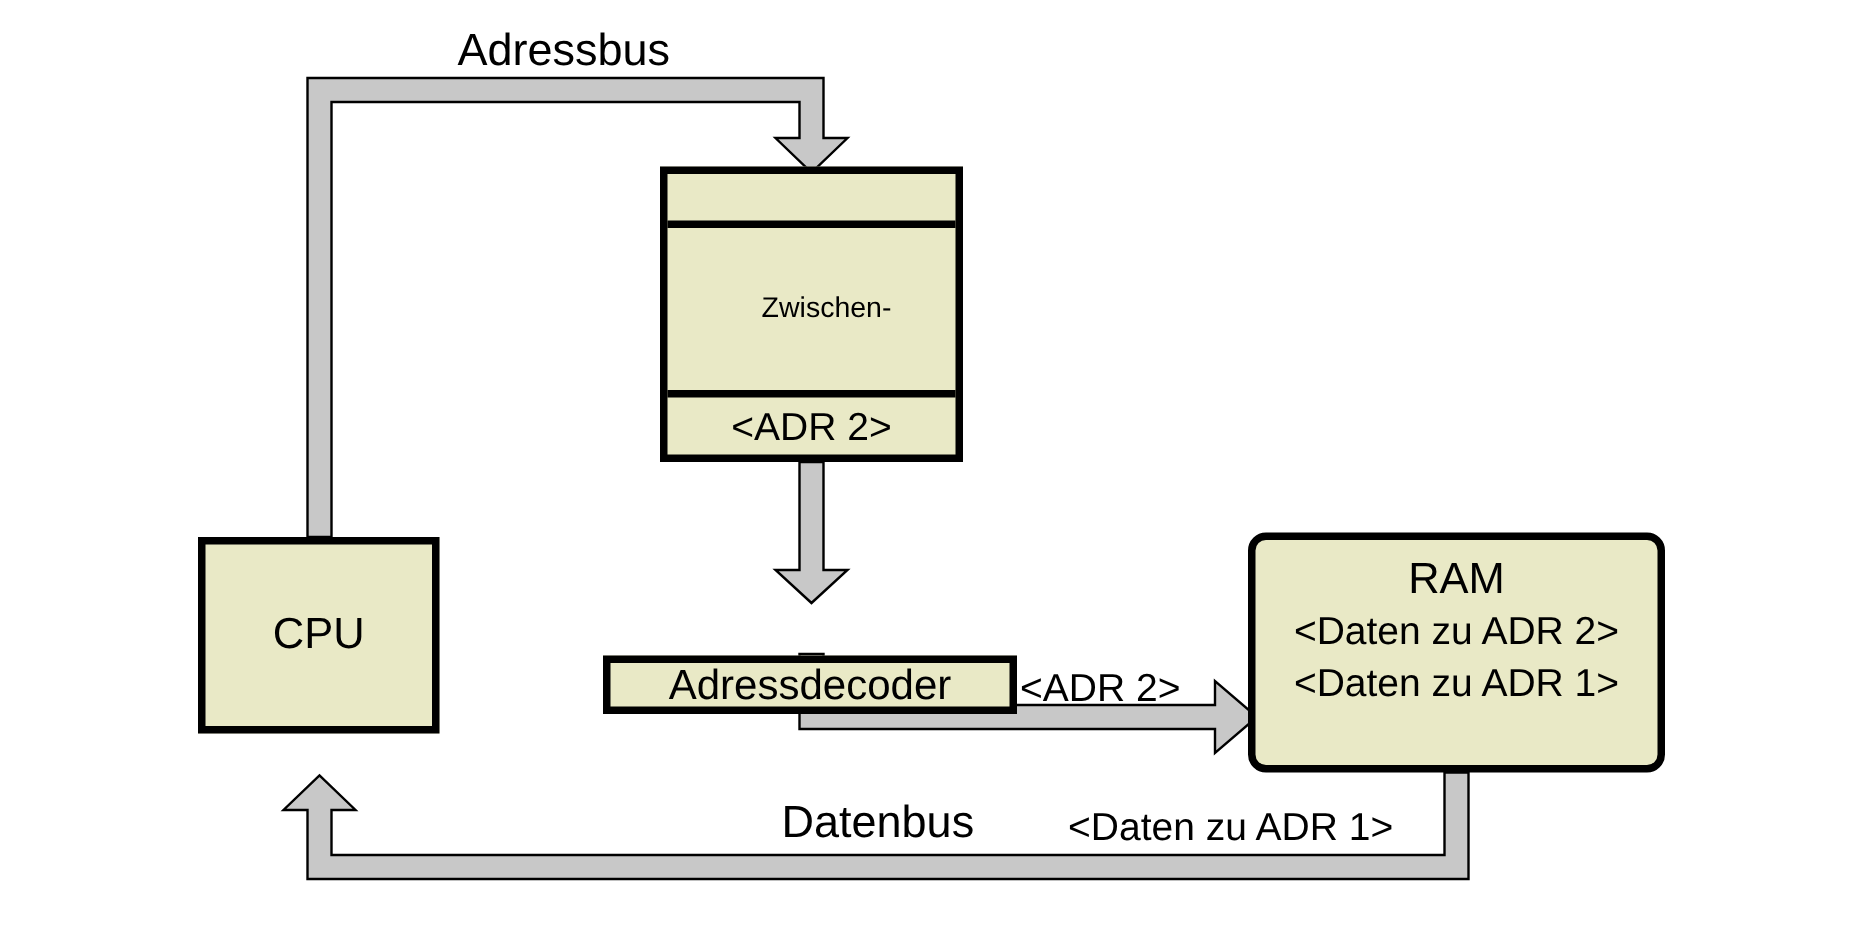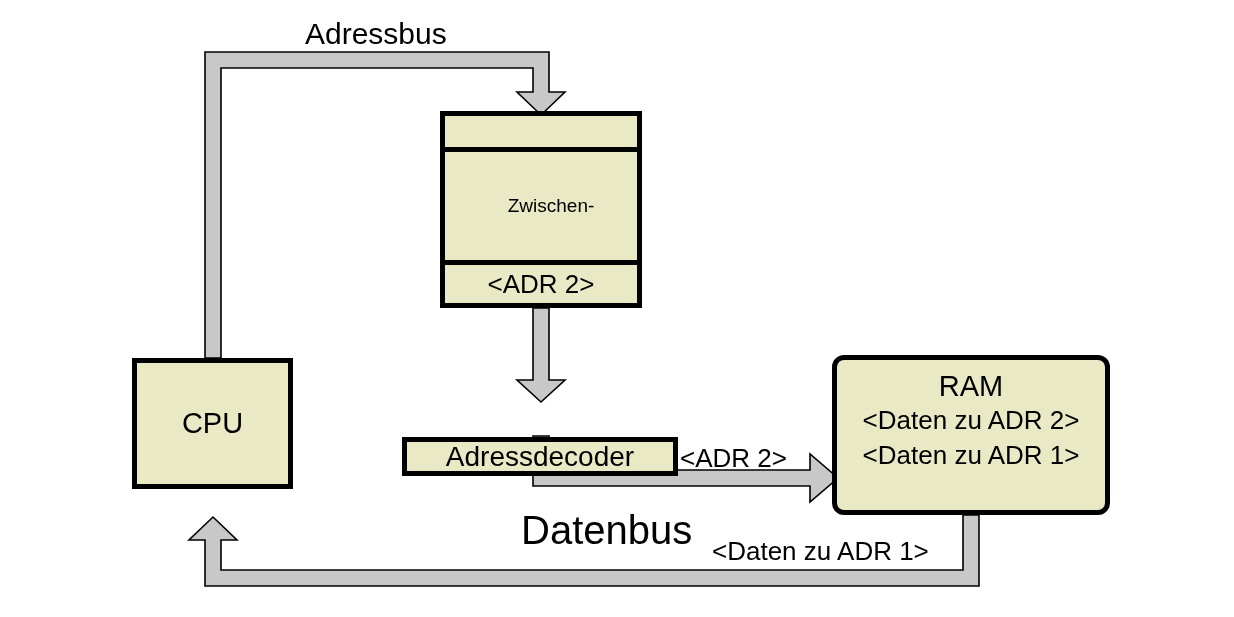--- a/index.html
+++ b/index.html
@@ -113,21 +113,21 @@
   }
 
   
   .label {
     position: absolute;
     white-space: nowrap;
     z-index: 6;
     background: transparent;
   }
   #label-adressbus { left: 305px; top: 17px;  font-size: 30px; }
-  #label-datenbus  { left: 521px; top: 508px; font-size: 40px; }
+  #label-datenbus  { left: 521px; top: 532px; font-size: 30px; }
   #label-daten-adr1{ left: 712px; top: 536px; font-size: 26px; }
   #label-adr2-bus  { left: 680px; top: 443px; font-size: 26px; }
 </style>
 </head>
 <body>
 
 <div id="canvas">
 
   <svg class="bus-layer" viewBox="0 0 1234 617" xmlns="http://www.w3.org/2000/svg">
 

